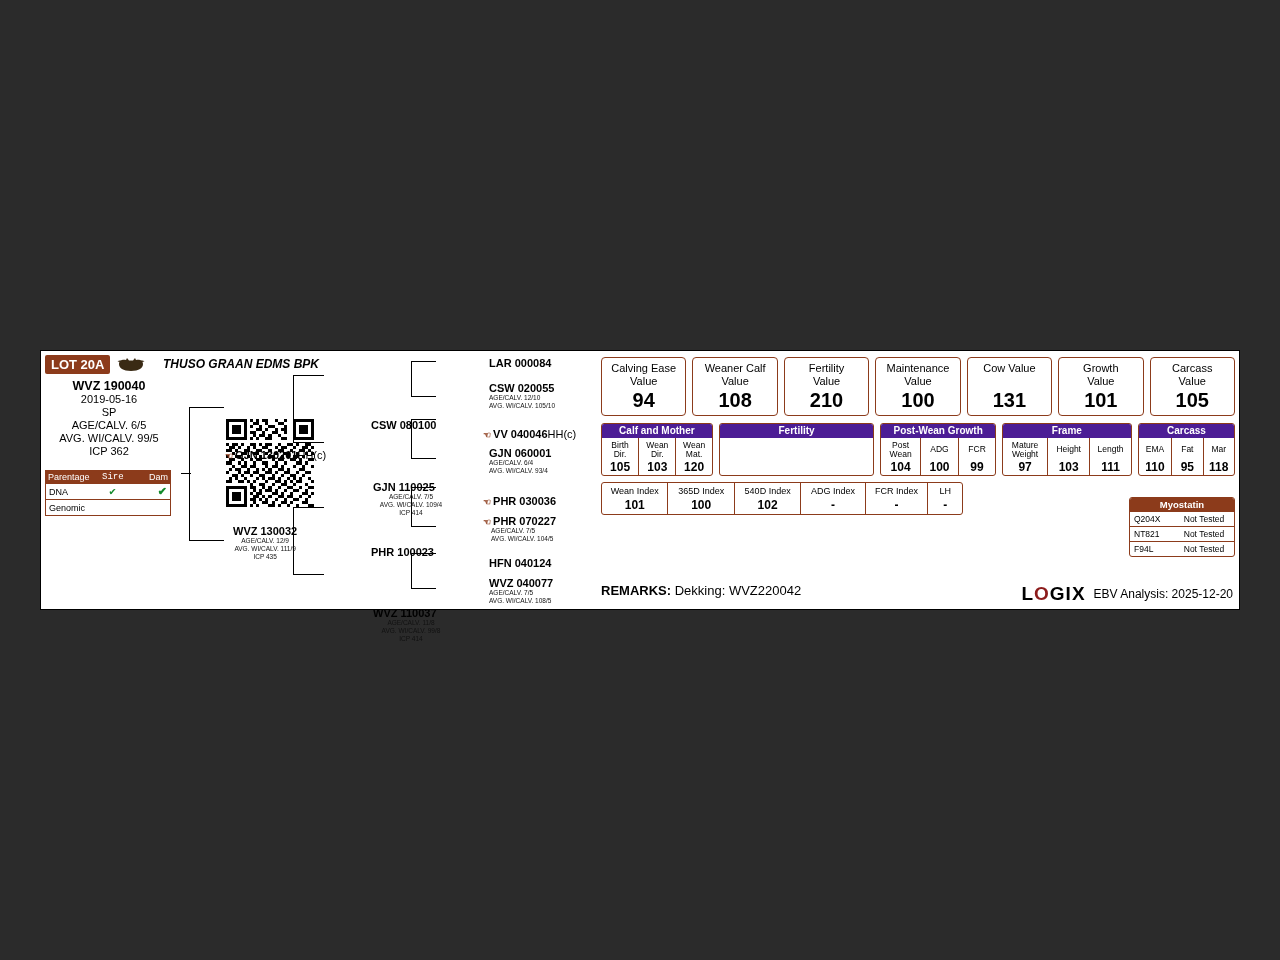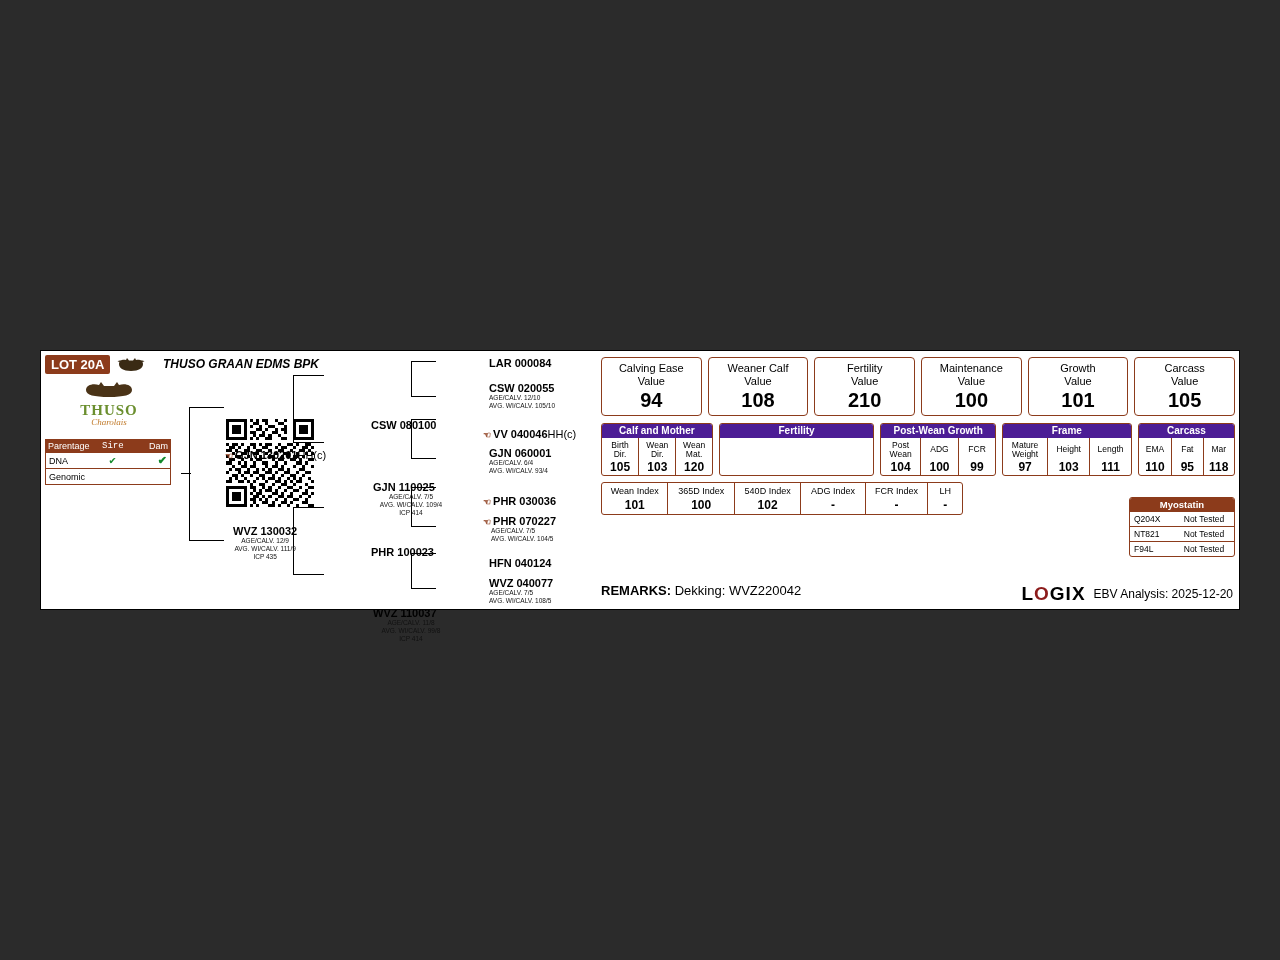--- a/index.html
+++ b/index.html
@@ -78,28 +78,29 @@
   <div id="leftpanel">
     <div id="lotbox">
       <div id="lotlabel">LOT 20A</div>
       <svg id="bullicon" viewBox="0 0 60 32">
         <path d="M6 14 C6 6 14 4 20 6 L22 2 L26 7 L34 7 L38 2 L40 6 C46 4 54 6 54 14 C54 22 46 28 30 28 C14 28 6 22 6 14 Z" fill="#3a2a14"></path>
         <path d="M14 10 C10 6 6 6 3 9 C8 9 11 12 13 15 Z" fill="#3a2a14"></path>
         <path d="M46 10 C50 6 54 6 57 9 C52 9 49 12 47 15 Z" fill="#3a2a14"></path>
       </svg>
     </div>
 
-    <div id="logoblock">
-      <svg width="54" height="16" viewBox="0 0 54 16">
-        <path d="M4 8 C4 3 11 1 17 3 L19 0 L22 4 L32 4 L35 0 L37 3 C43 1 50 3 50 8 C50 13 42 15 27 15 C12 15 4 13 4 8 Z" fill="#4a3317"></path>
-      </svg>
-      <div id="logo-thuso">THUSO</div>
-      <div id="logo-sub">Charolais</div>
-    </div>
-
+
+    <div class="animal-lines">
+      <div style="font-weight:bold;font-size:12.5px;">WVZ 190040</div>
+      <div>2019-05-16</div>
+      <div>SP</div>
+      <div>AGE/CALV. 6/5</div>
+      <div>AVG. WI/CALV. 99/5</div>
+      <div>ICP 362</div>
+    </div>
 
     <div id="parentage">
       <div class="phdr">
         <div class="c1">Parentage</div>
         <div class="c2">Sire</div>
         <div class="c3">Dam</div>
       </div>
       <div class="prow">
         <div class="c1">DNA</div>
         <div class="c2 tick">✔</div>
@@ -431,20 +432,25 @@
         <div class="lbl">Fertility</div>
         <div class="lbl">Value</div>
         <div class="num">210</div>
       </div>
       <div class="valbox">
         <div class="lbl">Maintenance</div>
         <div class="lbl">Value</div>
         <div class="num">100</div>
       </div>
       <div class="valbox">
+        <div class="lbl">Cow Value</div>
+        <div class="lbl" style="height:13px;"></div>
+        <div class="num">131</div>
+      </div>
+      <div class="valbox">
         <div class="lbl">Growth</div>
         <div class="lbl">Value</div>
         <div class="num">101</div>
       </div>
       <div class="valbox">
         <div class="lbl">Carcass</div>
         <div class="lbl">Value</div>
         <div class="num">105</div>
       </div>
     </div>

